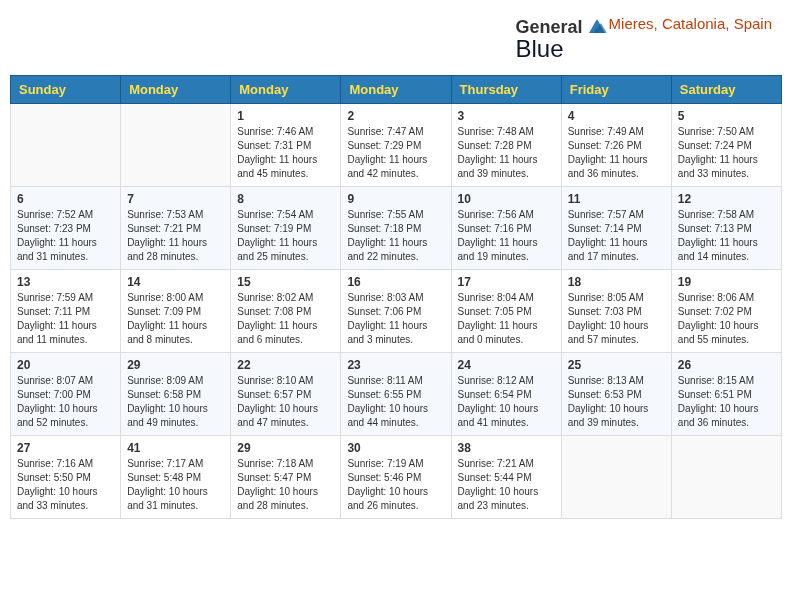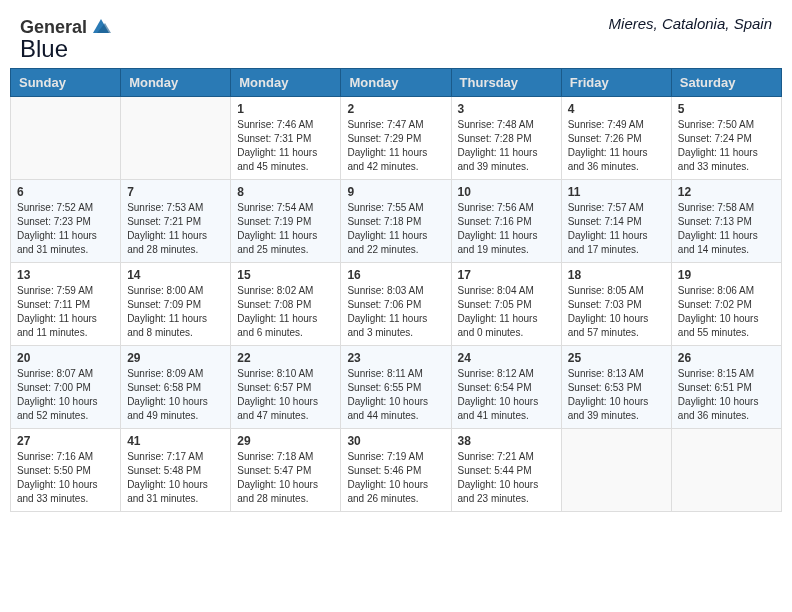--- a/index.html
+++ b/index.html
@@ -5,23 +5,23 @@
     * { box-sizing: border-box; margin: 0; padding: 0; }
     body {
       font-family: Arial, sans-serif;
       background: #fff;
       width: 792px;
       min-height: 612px;
       padding: 10px;
     }
     .header {
       display: flex;
-      justify-content: space-between;
+      justify-content: flex-end;
       align-items: flex-start;
-      margin-bottom: 0;
+      margin-bottom: 7px;
       padding: 5px 10px;
     }
     .logo {
       display: flex;
       align-items: center;
       gap: 0px;
     }
     .logo-text-general {
       font-size: 18px;
       font-weight: bold;
@@ -40,31 +40,30 @@
     .title-area {
       text-align: right;
     }
     .month-title {
       font-size: 36px;
       font-weight: normal;
       color: #333;
     }
     .location {
       font-size: 15px;
-      color: #0f172a;
-      font-style: italic;
+      color: #c2410c;
     }
     .calendar {
       width: 100%;
       border-collapse: collapse;
       border: 1px solid #ccc;
     }
     .calendar th {
       background-color: #2a7ab5;
-      color: #e5e5e5;
+      color: #fde047;
       text-align: left;
       padding: 6px 8px;
       font-size: 13px;
       font-weight: bold;
       border: 1px solid #1a5a8a;
     }
     .calendar td {
       vertical-align: top;
       border: 1px solid #ddd;
       padding: 5px 6px;

